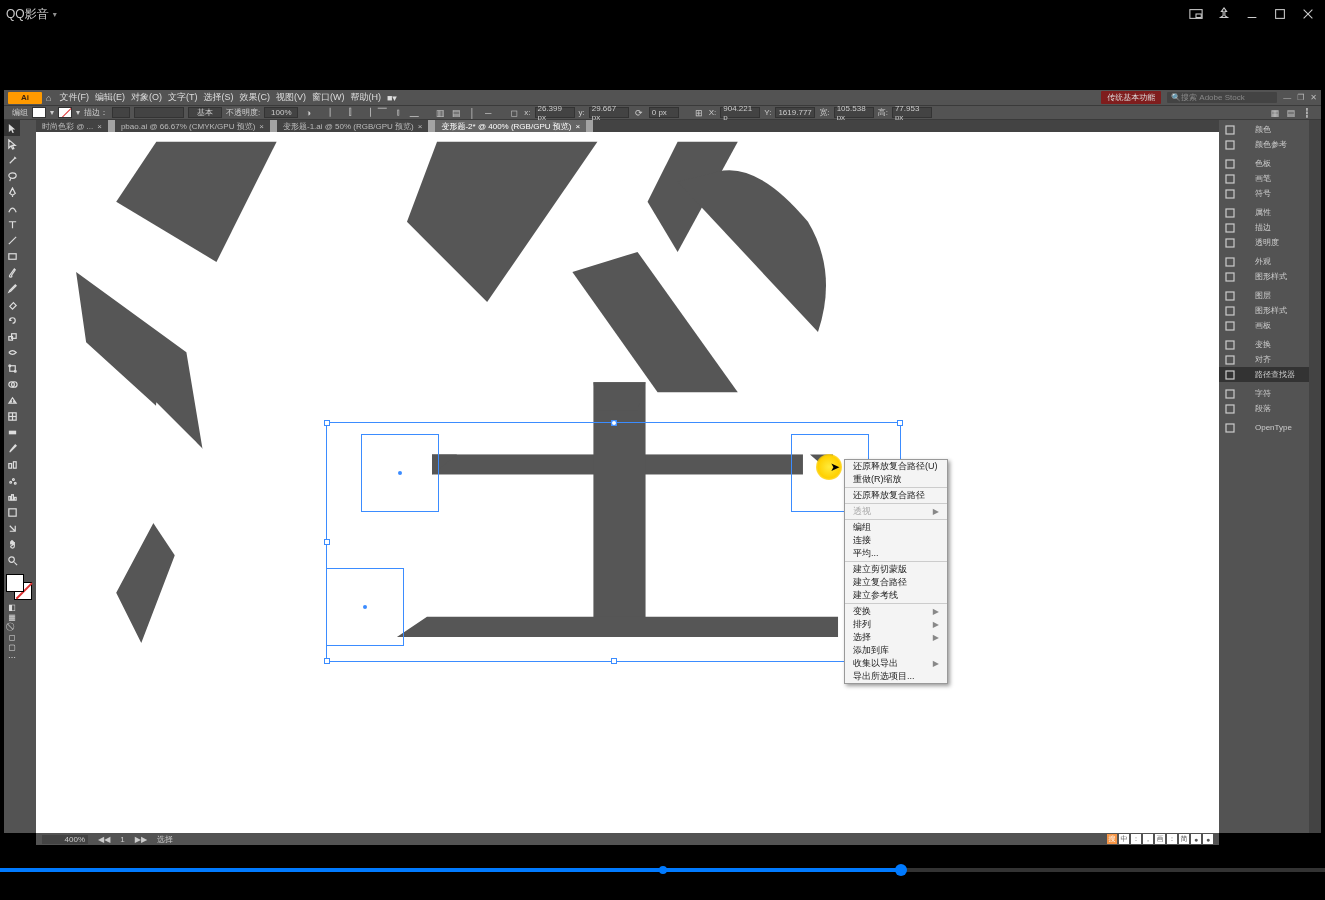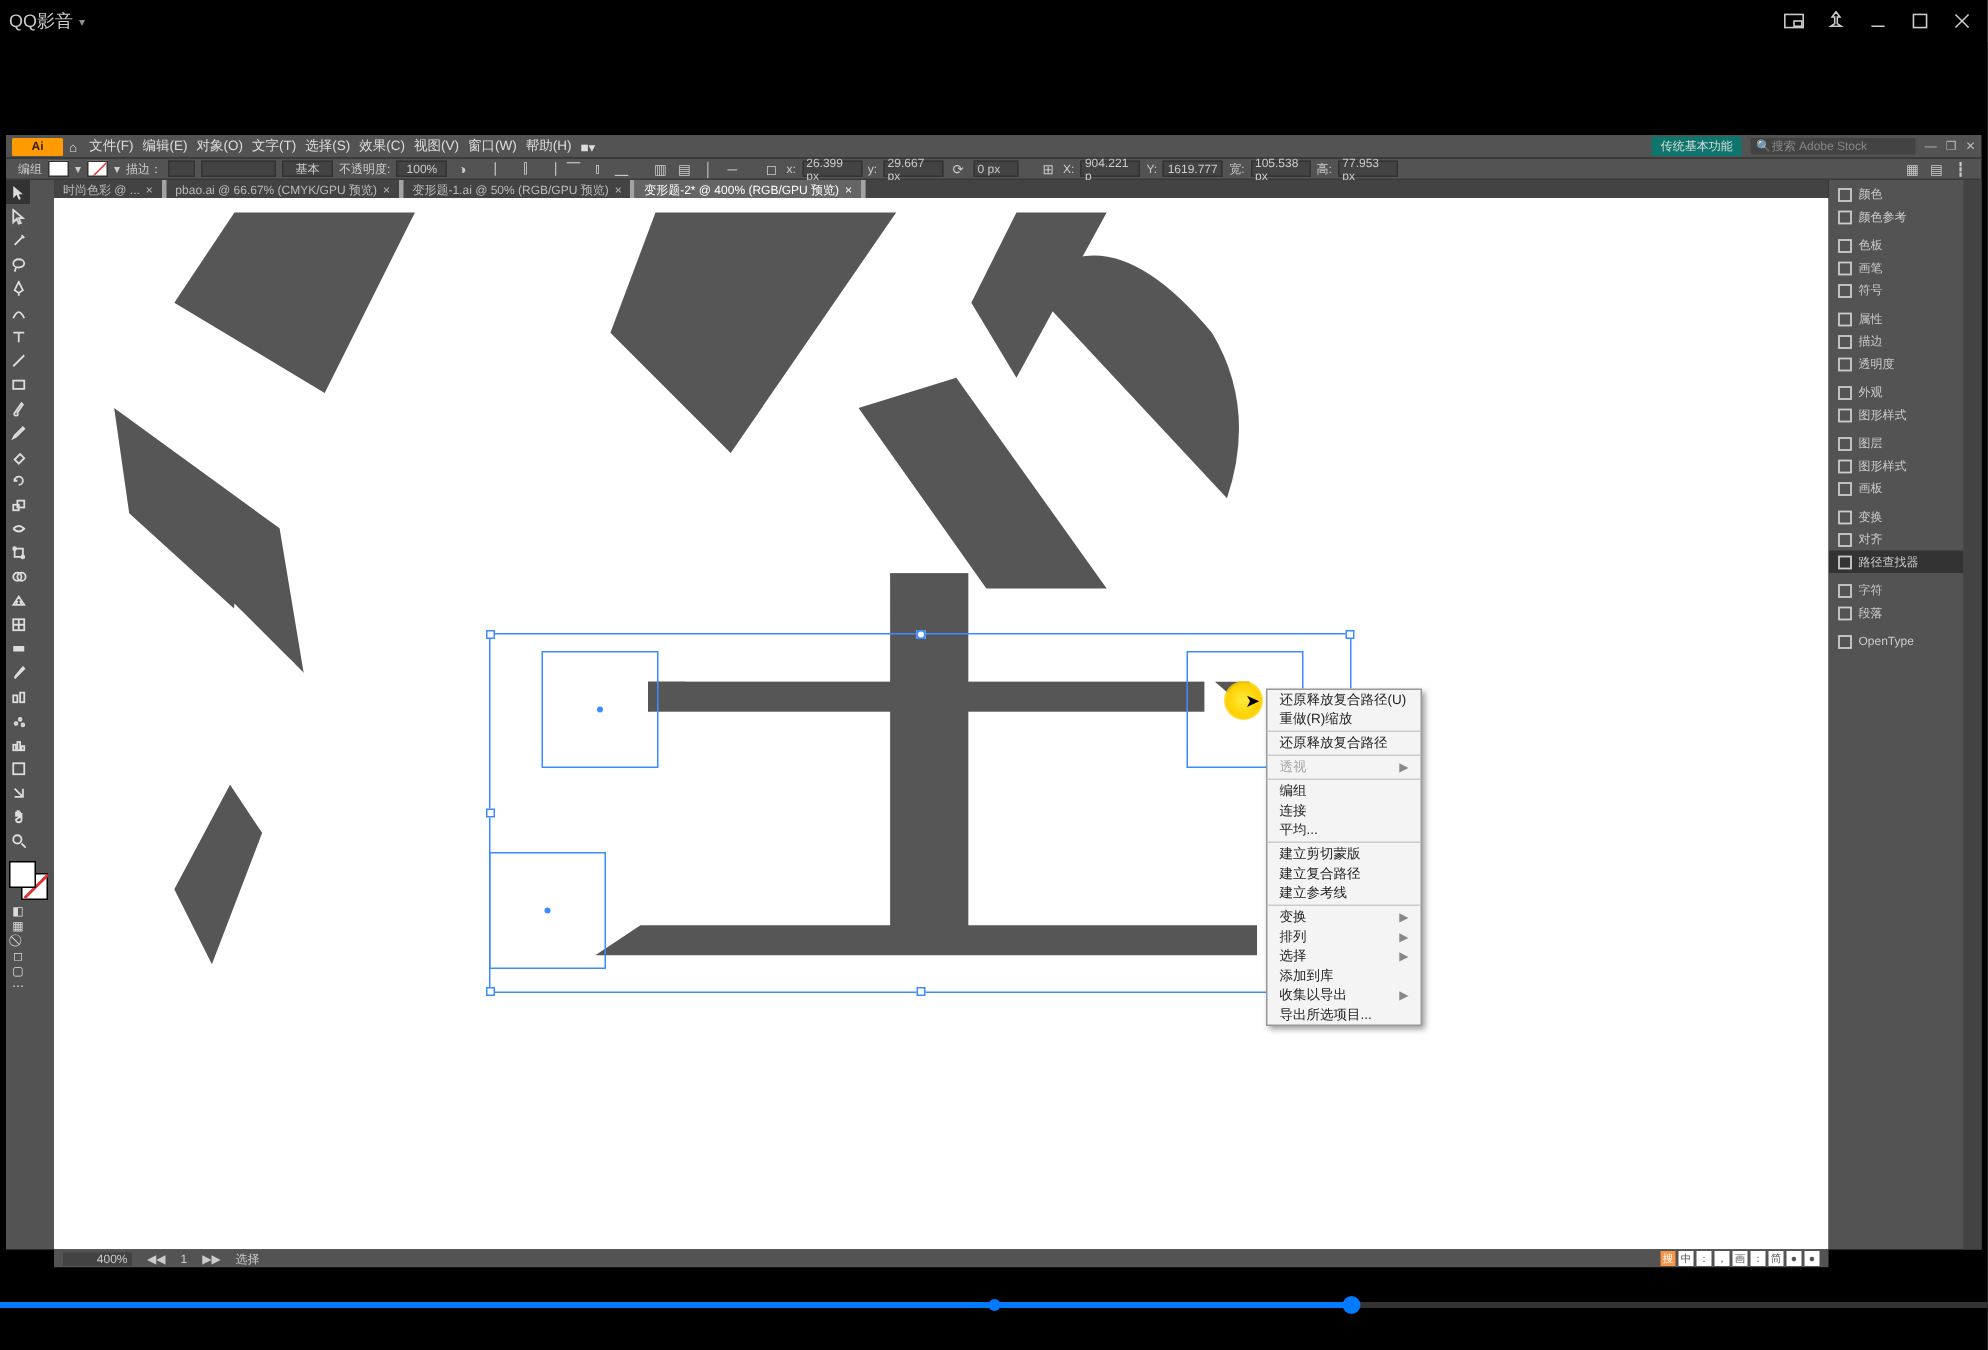--- a/index.html
+++ b/index.html
@@ -14,56 +14,56 @@
 .playerbar .wbtn svg { width:14px; height:14px; stroke:#ccc; stroke-width:1.2; fill:none; }
 
 
 .video { position:absolute; top:28px; left:0; right:0; bottom:55px; background:#000; }
 .ai { position:absolute; left:4px; right:4px; top:62px; bottom:0; }
 .menubar { position:absolute; top:0; left:0; right:0; height:15px; background:#535353; display:flex; align-items:center; padding:0 4px; color:#ddd; font-size:9px; }
 .menubar .ailogo { width:34px; height:12px; background:#ff9a00; display:flex; align-items:center; justify-content:center; color:#3c240d; font-weight:bold; font-size:8px; border-radius:1px; margin-right:4px; }
 .menubar .home { margin-right:8px; }
 .menubar .m { margin-right:6px; white-space:nowrap; }
 .menubar .grow { flex:1; }
-.menubar .ws { background:#0f766e; padding:1px 6px; border-radius:1px; font-size:8px;text-align:right; }
+.menubar .ws { background:#7f1d1d; padding:1px 6px; border-radius:1px; font-size:8px;text-align:right; }
 .menubar .search { margin-left:6px; width:110px; height:11px; background:#434343; border-radius:1px; display:flex; align-items:center; padding:0 4px; color:#888; font-size:8px; }
 .menubar .winctl { margin-left:6px; font-size:8px; color:#bbb; display:flex; gap:6px; }
 
 .ctrlbar { position:absolute; top:15px; left:0; right:0; height:15px; background:#535353; display:flex; align-items:center; padding:0 8px; color:#ccc; font-size:8px; gap:4px; border-top:1px solid #3a3a3a; border-bottom:1px solid #3a3a3a; }
 .ctrlbar .swatch { width:14px; height:11px; background:#fff; border:1px solid #333; }
 .ctrlbar .slash { width:14px; height:11px; background:#fff; border:1px solid #333; position:relative; overflow:hidden; }
 .ctrlbar .slash::after { content:""; position:absolute; left:-2px; top:4px; width:20px; height:1px; background:#d33; transform:rotate(-45deg); }
 .ctrlbar .seg { width:18px; height:11px; background:#434343; border:1px solid #333; }
 .ctrlbar .drop { width:50px; height:11px; background:#434343; border:1px solid #333; }
 .ctrlbar .label { white-space:nowrap; }
 .ctrlbar .num { width:40px; height:11px; background:#434343; border:1px solid #333; display:flex; align-items:center; padding:0 2px; }
 .ctrlbar .iconbtn { width:12px; height:11px; display:flex; align-items:center; justify-content:center; font-size:9px; }
 .ctrlbar .gap { width:6px; }
 
 .tabbar { position:absolute; top:30px; left:32px; right:102px; height:12px; background:#434343; display:flex; align-items:center; color:#bbb; font-size:8px; }
-.tabbar .tab { height:12px; padding:0 6px; display:flex; align-items:center; border-right:3px solid #a3a3a3; gap:4px; }
+.tabbar .tab { height:12px; padding:0 6px; display:flex; align-items:center; border-right:7px solid #a3a3a3; gap:4px; }
 .tabbar .tab.active { background:#656565; color:#fff; }
 .tabbar .tab .x { font-size:8px; }
 
 
 .ltb { position:absolute; top:30px; left:0; width:32px; bottom:12px; background:#535353; display:flex; flex-direction:column; flex-wrap:wrap; align-content:flex-start; }
 .ltb .tl { width:16px; height:16px; display:flex; align-items:center; justify-content:center; color:#ddd; font-size:10px; position:relative; }
 .ltb .tl svg { width:11px; height:11px; stroke:#ddd; fill:none; stroke-width:1.3; }
 .ltb .tl.active { background:#333; }
 .ltb .colorbox { width:30px; height:30px; position:relative; margin-top:4px; }
 .ltb .cb1 { position:absolute; left:2px; top:2px; width:18px; height:18px; background:#fff; border:1px solid #000; }
 .ltb .cb2 { position:absolute; right:2px; bottom:2px; width:18px; height:18px; background:#fff; border:1px solid #000; }
 .ltb .cb2::after { content:""; position:absolute; left:-2px; top:7px; width:22px; height:1.5px; background:#d33; transform:rotate(-45deg); }
 .ltb .mini { width:16px; height:10px; display:flex; align-items:center; justify-content:center; font-size:8px; color:#ddd; }
 
 
 .rp { position:absolute; top:30px; right:0; width:102px; bottom:12px; background:#535353; display:flex; }
 .rp .col2 { width:12px; background:#434343; }
 .rp .col1 { flex:1; display:flex; flex-direction:column; padding:2px 0; }
-.rp .row { display:flex; align-items:center; gap:4px; height:15px; padding:0 6px; color:#ccc; font-size:8px;text-align:center; }
+.rp .row { display:flex; align-items:center; gap:20px; height:15px; padding:0 6px; color:#ccc; font-size:8px;text-align:center; }
 .rp .row .ri { width:10px; height:10px; display:flex; align-items:center; justify-content:center; }
 .rp .row.active { background:#333; }
 .rp .sep { height:4px; }
 .rp .row svg { width:10px; height:10px; stroke:#ccc; fill:none; stroke-width:1.2; }
 
 
 .pf { position:absolute; top:258px; right:102px; width:118px; height:68px; background:#535353; border:1px solid #222; }
 .pf .tabs { height:14px; display:flex; align-items:center; font-size:8px; color:#aaa; border-bottom:1px solid #333; }
 .pf .tabs .t { padding:0 6px; }
 .pf .tabs .t.active { background:#656565; color:#fff; }

